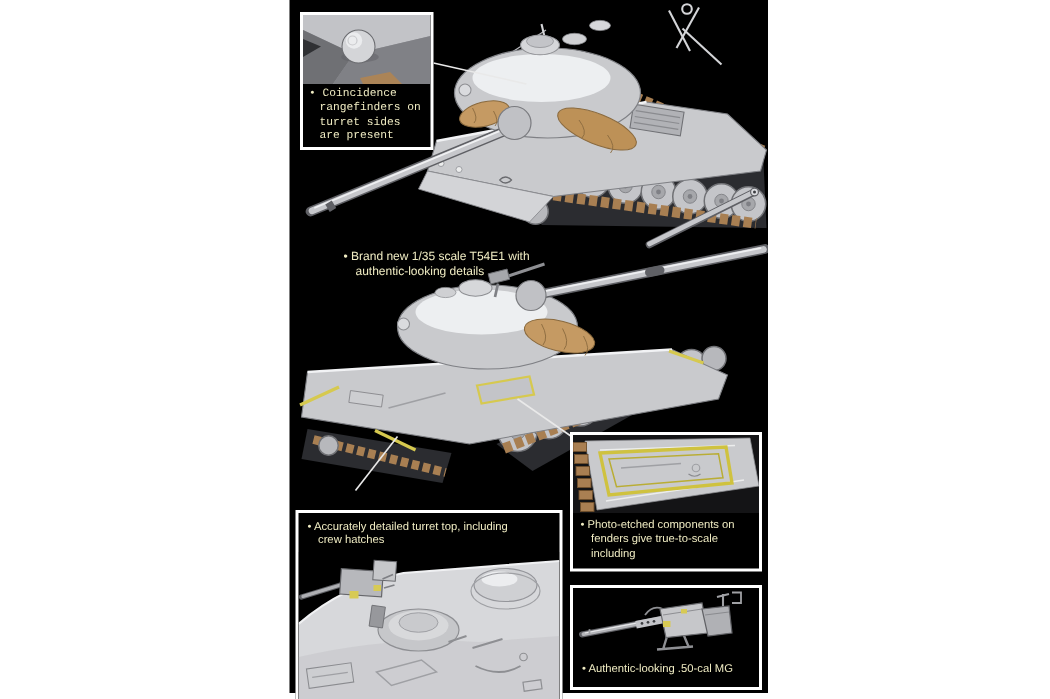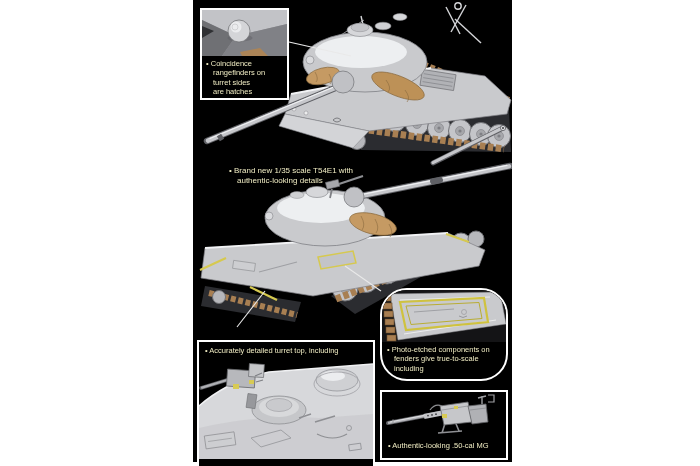--- a/index.html
+++ b/index.html
@@ -6,25 +6,25 @@
   body { background:#888; font-family:"Liberation Sans", sans-serif; }
   .canvas { position:relative; width:700px; height:466px; background:#ffffff; overflow:hidden; }
   .content { position:absolute; left:193px; top:0; width:319px; height:462px; background:#000000; }
   .artwork { position:absolute; left:0; top:0; display:block; }
 
   .inset { position:absolute; border:2px solid #ffffff; background:#000000; overflow:hidden; }
   .inset svg { display:block; }
 
   #box-rangefinder { left:7px; top:8px; width:89px; height:92px; }
   #box-turret-top  { left:4px; top:340px; width:178px; height:133px; }
-  #box-photo-etched{ left:187px; top:288px; width:128px; height:93px;border-radius:27px; }
+  #box-photo-etched{ left:187px; top:288px; width:128px; height:93px; }
   #box-mg          { left:187px; top:390px; width:128px; height:70px; }
 
   .caption { color:#f0ecc3; font-size:7.5px; line-height:9.4px; }
-  #box-rangefinder .caption { padding:3px 2px 0 4px; }
+  #box-rangefinder .caption { padding:3px 2px 0 4px;font-family:Liberation Mono, monospace; }
   #box-turret-top  .caption { padding:4px 4px 3px 6px; }
   #box-photo-etched .caption { padding:3px 2px 0 5px; }
   #box-mg .caption { padding:1px 2px 0 6px; }
   .cont { padding-left:7px; }
 
   .bullet-note { position:absolute; left:4px; top:166px; color:#f0ecc3;
                  font-size:8px; line-height:10px;margin-left:32px; }
   .bullet-note .cont { padding-left:8px; }
 </style>
 </head>
@@ -228,32 +228,33 @@
         <polygon points="38,42 58,38 66,46 40,46" fill="#ab8457"></polygon>
         <ellipse cx="38" cy="28" rx="12.5" ry="3.5" fill="#5f6065" opacity="0.5"></ellipse>
         <circle cx="37" cy="21" r="11" fill="#d4d5d8" stroke="#6a6b6f" stroke-width="0.7"></circle>
         <circle cx="34" cy="17" r="5.5" fill="#eef0f2" opacity="0.85"></circle>
         <circle cx="33" cy="17" r="3" fill="none" stroke="#c9cacd" stroke-width="0.8"></circle>
       </svg>
       <div class="caption">
         <div>• Coincidence</div>
         <div class="cont">rangefinders on</div>
         <div class="cont">turret sides</div>
-        <div class="cont">are hatches</div>
+        <div class="cont">are present</div>
       </div>
     </div>
 
     <div class="bullet-note">
       <div>• Brand new 1/35 scale T54E1 with</div>
       <div class="cont">authentic-looking details</div>
     </div>
 
     <div class="inset" id="box-turret-top">
       <div class="caption">
         <div>• Accurately detailed turret top, including</div>
+        <div class="cont">crew hatches</div>
       </div>
       <svg width="174" height="101" viewBox="0 0 174 101" preserveAspectRatio="none">
         <rect width="174" height="101" fill="#000000"></rect>
         <path d="M0,48 Q30,22 70,14 L174,6 L174,101 L0,101 Z" fill="#d7d8db"></path>
         <path d="M0,48 Q30,22 70,14 L174,6" fill="none" stroke="#f0f1f3" stroke-width="1.5"></path>
         <path d="M0,70 Q60,56 120,60 L174,56 L174,101 L0,101 Z" fill="#c6c7ca" opacity="0.6"></path>
         <ellipse cx="138" cy="22" rx="21" ry="11" fill="#cfd0d3" stroke="#94959a" stroke-width="0.8"></ellipse>
         <ellipse cx="134" cy="18" rx="12" ry="5" fill="#eef0f2" opacity="0.9"></ellipse>
         <ellipse cx="138" cy="26" rx="23" ry="12" fill="none" stroke="#9fa0a4" stroke-width="0.8"></ellipse>
         <ellipse cx="80" cy="52" rx="27" ry="14" fill="#c6c7ca" stroke="#8e8f93" stroke-width="0.8"></ellipse>

